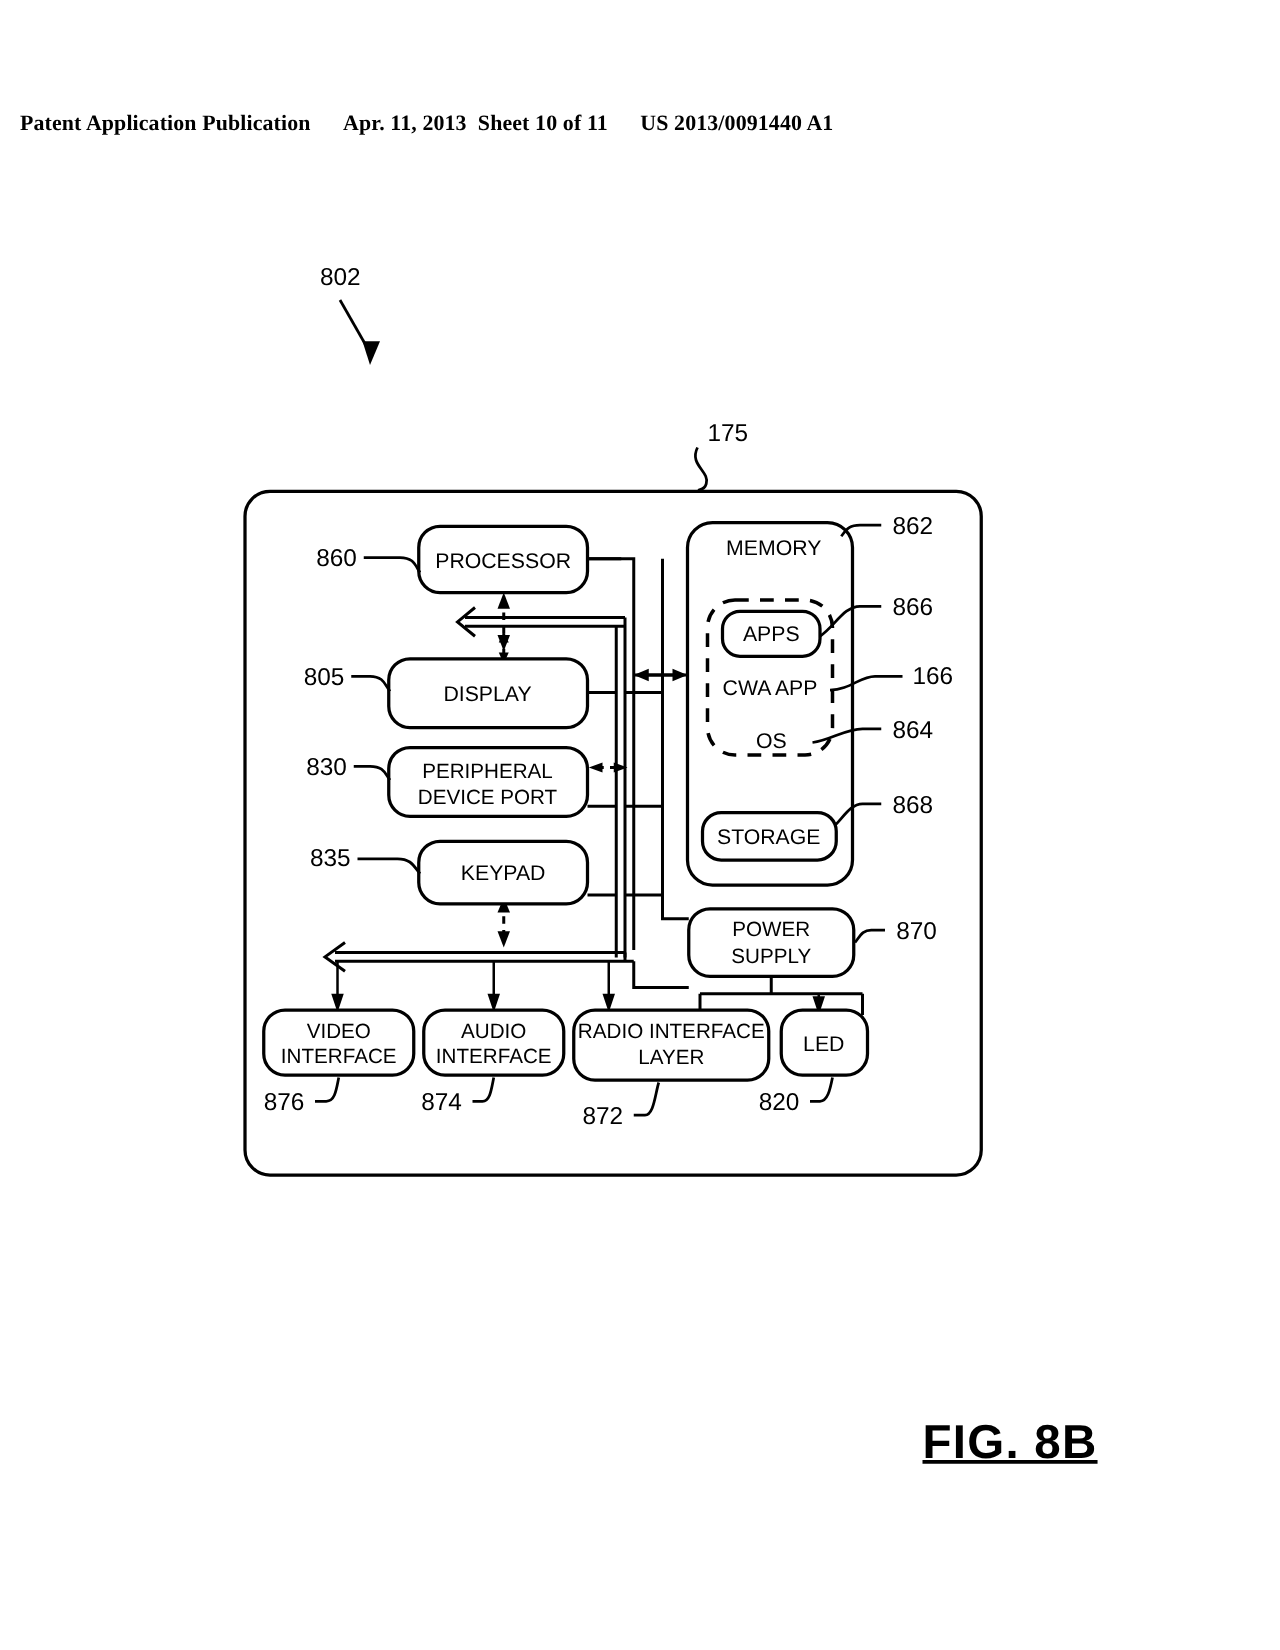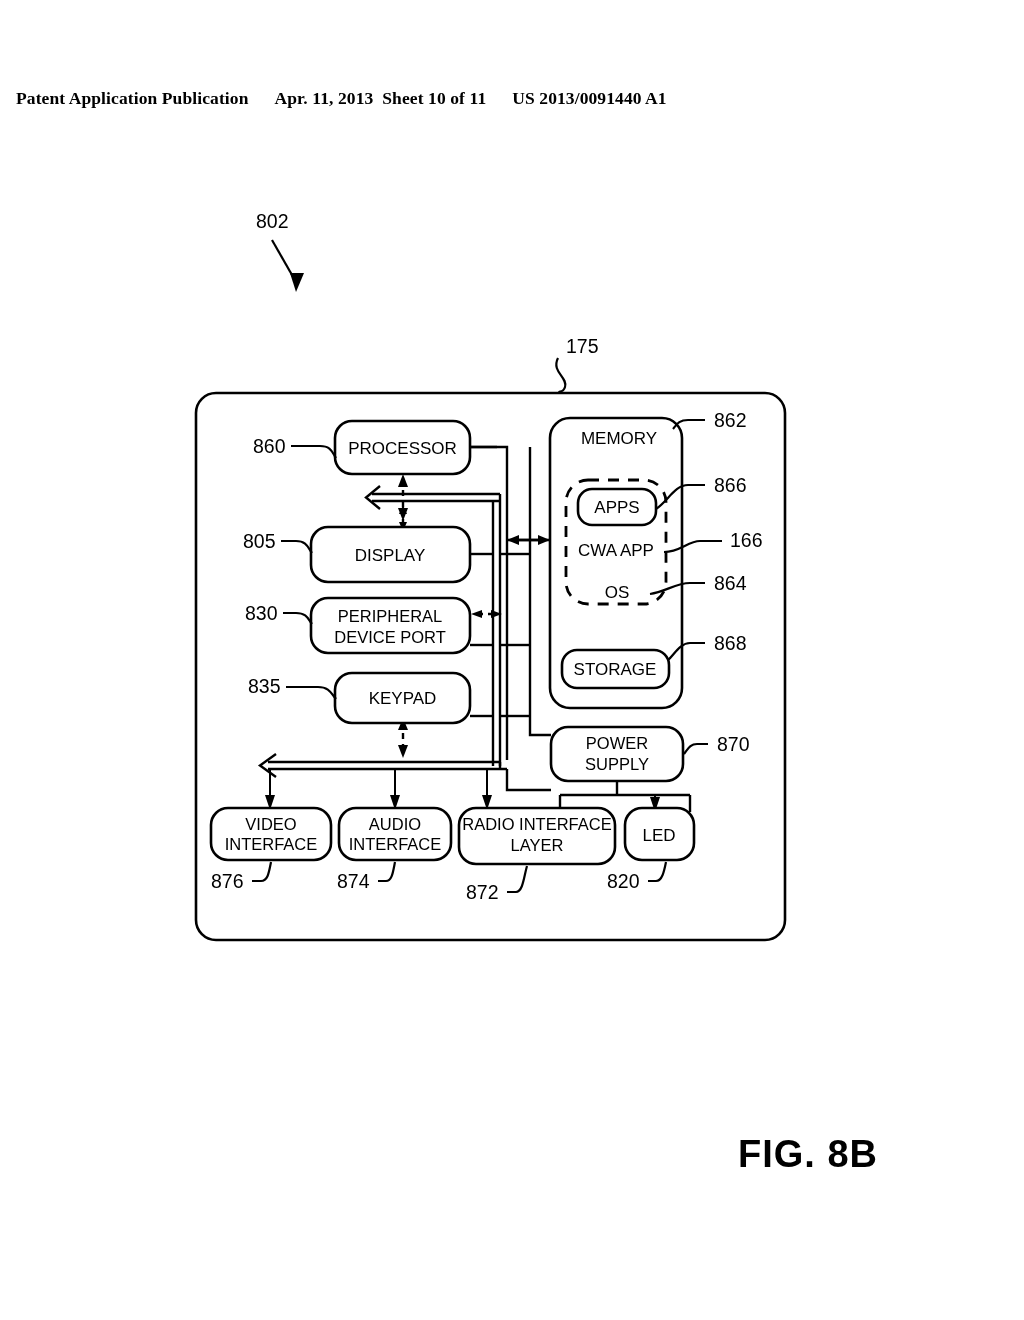--- a/index.html
+++ b/index.html
@@ -39,20 +39,21 @@
   .hdr .gap2 { width: 26px; }
   .figcap {
     position: absolute;
     left: 738px;
     top: 1133px;
     font-size: 38px;
     font-weight: bold;
     letter-spacing: 1px;
     color: #000;
     font-family: "Liberation Sans", sans-serif;
+    text-decoration: underline;
   }
   svg#fig {
     position: absolute;
     left: 0;
     top: 0;
     width: 1024px;
     height: 1320px;
   }
   svg text {
     font-family: "Liberation Sans", sans-serif;

